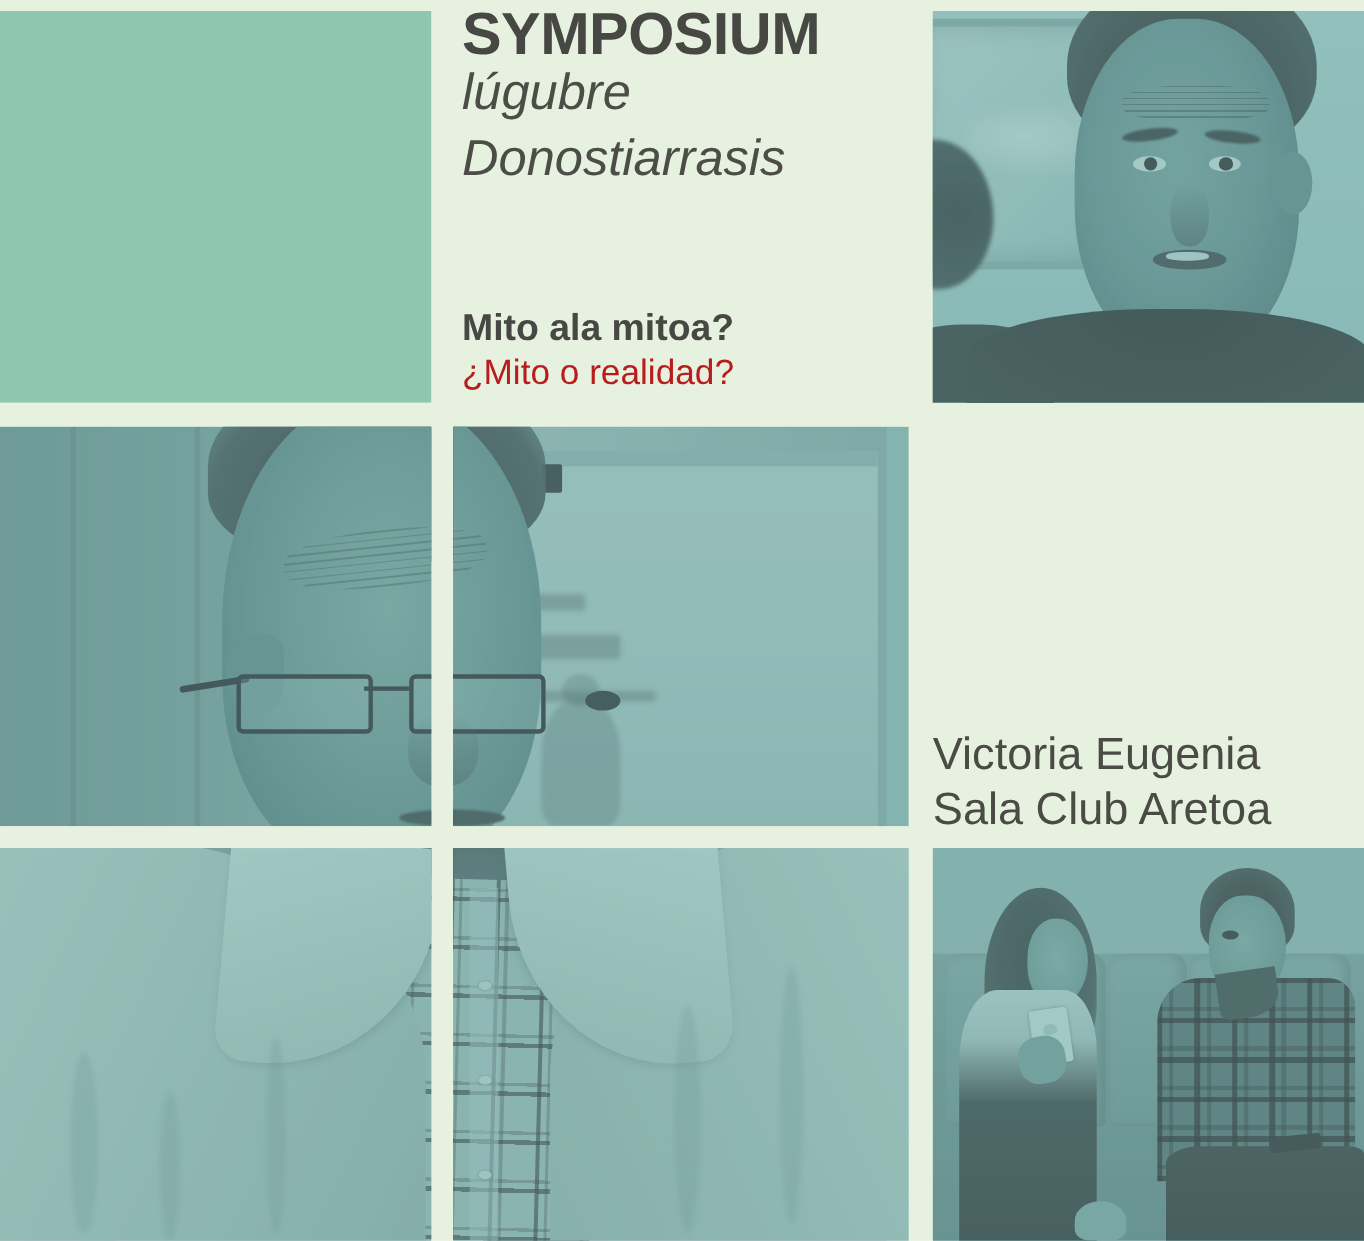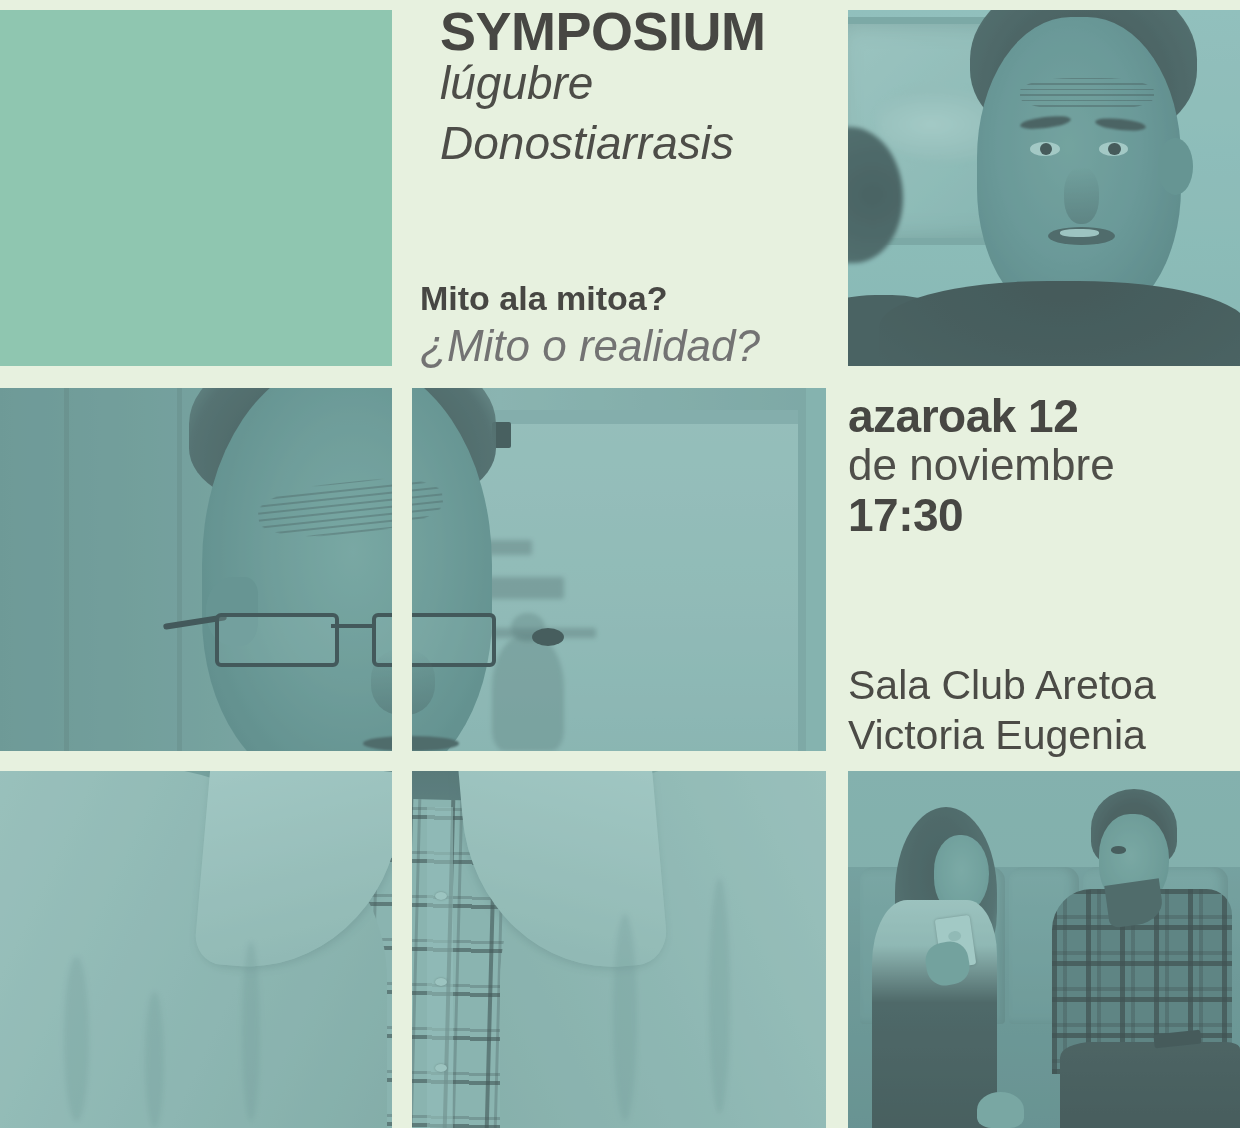--- a/index.html
+++ b/index.html
@@ -191,26 +191,26 @@
       background:#2e4648;transform:rotate(-8deg);border-radius:0 0 50% 20%;}
   .p-sofa .m-legs{position:absolute;left:54%;top:76%;width:46%;height:24%;
       background:linear-gradient(180deg,#27393b,#1b2d2f);border-radius:18% 8% 0 0;}
   .p-sofa .remote{position:absolute;left:78%;top:73%;width:12%;height:4%;
       background:#17292b;border-radius:3px;transform:rotate(-6deg);}
   .p-sofa .w-foot{position:absolute;left:33%;top:90%;width:12%;height:10%;
       background:#84b1ad;border-radius:50% 50% 30% 30%;}
 
   
   .txt{position:absolute;color:#474743;}
-  .title-block{left:440px;top:4px;width:420px;}
+  .title-block{left:420px;top:4px;width:420px;}
   .t-symposium{font-size:54px;font-weight:bold;letter-spacing:-.5px;line-height:1.0;}
   .t-sub{font-size:46px;font-style:italic;font-weight:normal;line-height:1.12;margin-top:8px;color:#4d4d48;}
   .q-block{left:420px;top:278px;width:400px;}
   .q-eu{font-size:34px;font-weight:bold;line-height:1.22;}
-  .q-es{font-size:44px;font-weight:normal;line-height:1.22;color:#737373;font-style:italic;}
+  .q-es{font-size:32px;font-weight:normal;line-height:1.22;color:#b91c1c;}
   .date-block{left:848px;top:392px;width:392px;}
   .d-eu{font-size:46px;font-weight:bold;line-height:1.05;letter-spacing:-.5px;}
   .d-es{font-size:44px;font-weight:normal;line-height:1.12;color:#4f4f4a;}
   .d-time{font-size:46px;font-weight:bold;line-height:1.12;letter-spacing:-.5px;}
   .venue-block{left:848px;top:660px;width:392px;}
   .v-line{font-size:41px;font-weight:normal;line-height:1.22;color:#4b4b46;}
 </style>
 </head>
 <body>
 
@@ -368,24 +368,19 @@
     <div class="t-symposium">SYMPOSIUM</div>
     <div class="t-sub" style="margin-top:0;">lúgubre</div>
     <div class="t-sub">Donostiarrasis</div>
   </div>
 
   <div class="txt q-block">
     <div class="q-eu">Mito ala mitoa?</div>
     <div class="q-es">¿Mito o realidad?</div>
   </div>
 
-  <div class="txt date-block">
-    <div class="d-eu">azaroak 12</div>
-    <div class="d-es">de noviembre</div>
-    <div class="d-time">17:30</div>
-  </div>
 
   <div class="txt venue-block">
+    <div class="v-line">Victoria Eugenia</div>
     <div class="v-line">Sala Club Aretoa</div>
-    <div class="v-line">Victoria Eugenia</div>
   </div>
 
 </div>
 
 </body></html>

